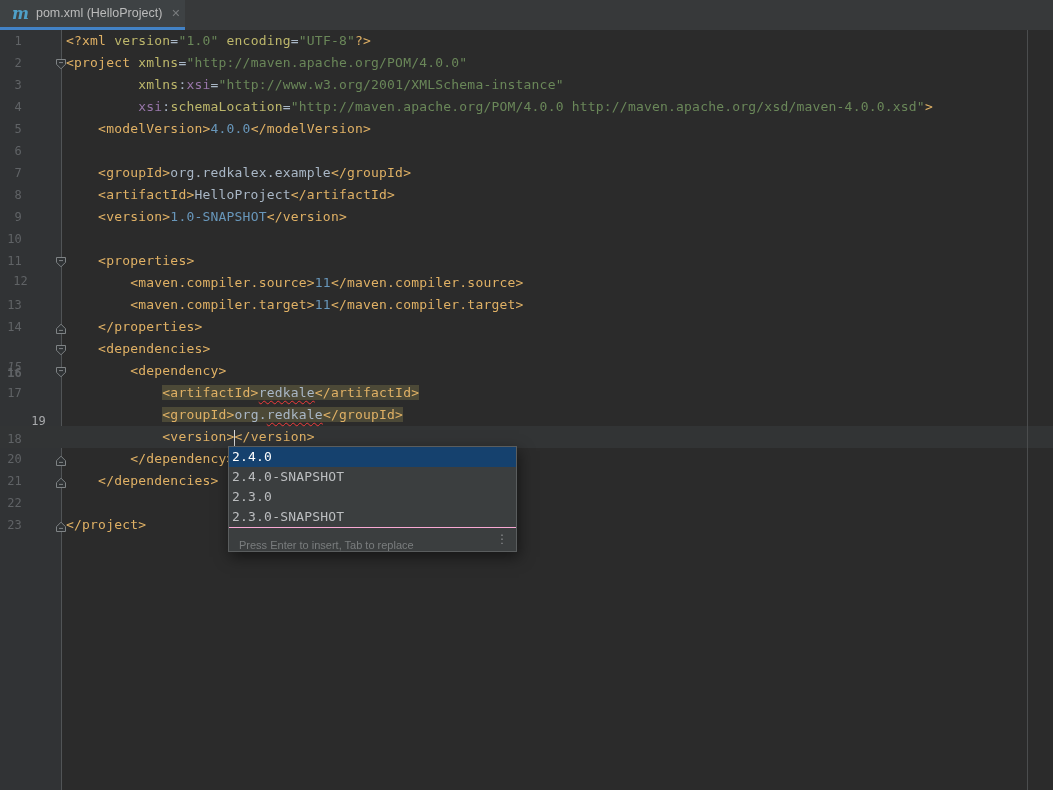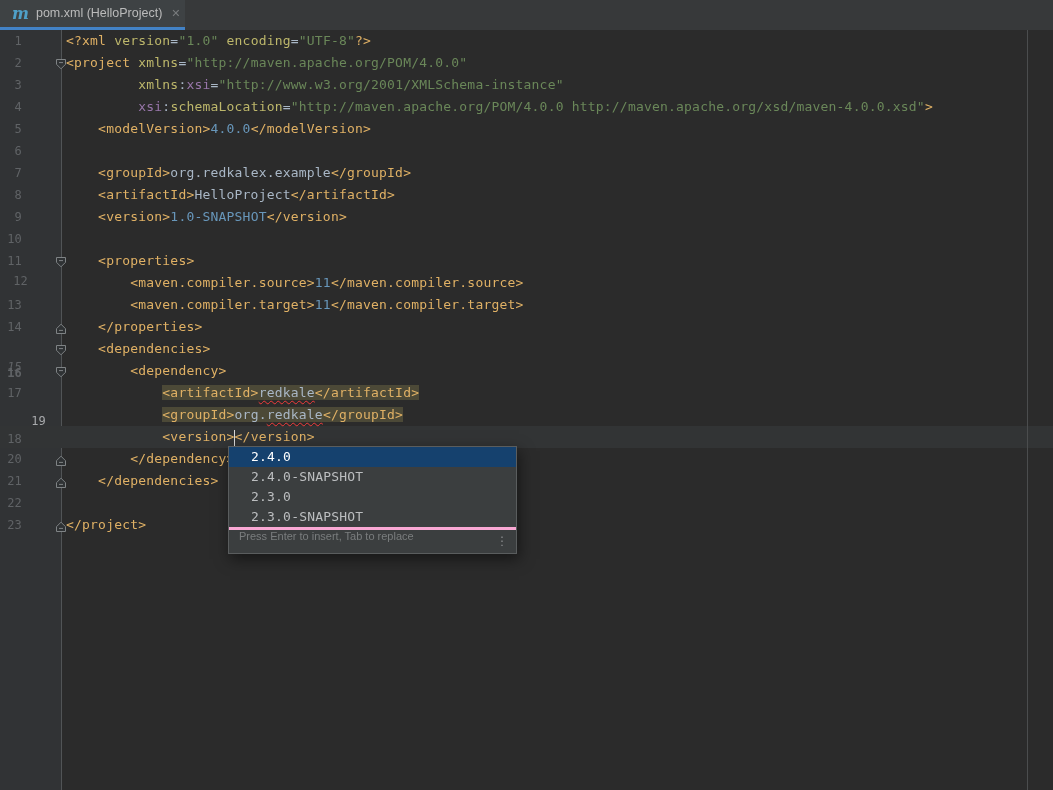--- a/index.html
+++ b/index.html
@@ -29,24 +29,24 @@
   .code-line{height:22px;line-height:22px;white-space:pre;font-size:13px;letter-spacing:.2px;}
   .tk-tag{color:#E0B165}.tk-attr{color:#BDB76B}.tk-pre{color:#9876AA}.tk-str{color:#6A8759}
   .tk-txt{color:#A9B7C6}.tk-num{color:#6897BB}.tk-p{color:#A9B7C6}
   .tk.hl{background:#4C4937;}
   .tk-sq{text-decoration:underline wavy #F23B3B 1px;text-underline-offset:3px;}
   .caret{display:inline-block;width:1.6px;height:16px;background:#D8D8D8;
          vertical-align:middle;margin:0 -0.8px;}
   
   .popup{position:absolute;left:228px;top:446px;width:287px;background:#3B3E3F;
          border:1px solid #5A5D5E;box-shadow:2px 5px 14px rgba(0,0,0,.5);z-index:10;}
-  .citem{height:20px;line-height:20px;padding-left:22px;font-size:13px;letter-spacing:.2px;
+  .citem{height:20px;line-height:20px;padding-left:3px;font-size:13px;letter-spacing:.2px;
          color:#BCBEC0;white-space:pre;cursor:default;}
   .citem.sel{background:#15416E;color:#FFFFFF;}
-  .popup-footer{height:23px;border-top:3px solid #f9a8d4;display:flex;align-items:flex-start;
+  .popup-footer{height:23px;border-top:1px solid #f9a8d4;display:flex;align-items:flex-end;
                 justify-content:space-between;padding:0 8px 0 10px;}
   .popup-hint{font-family:"Liberation Sans",sans-serif;font-size:11px;color:#7A7D7E;}
   .more-icon{color:#8C8E90;font-size:12px;line-height:23px;}
 </style>
 </head>
 <body>
 
 <div class="screen">
 
   <div class="tabbar">

